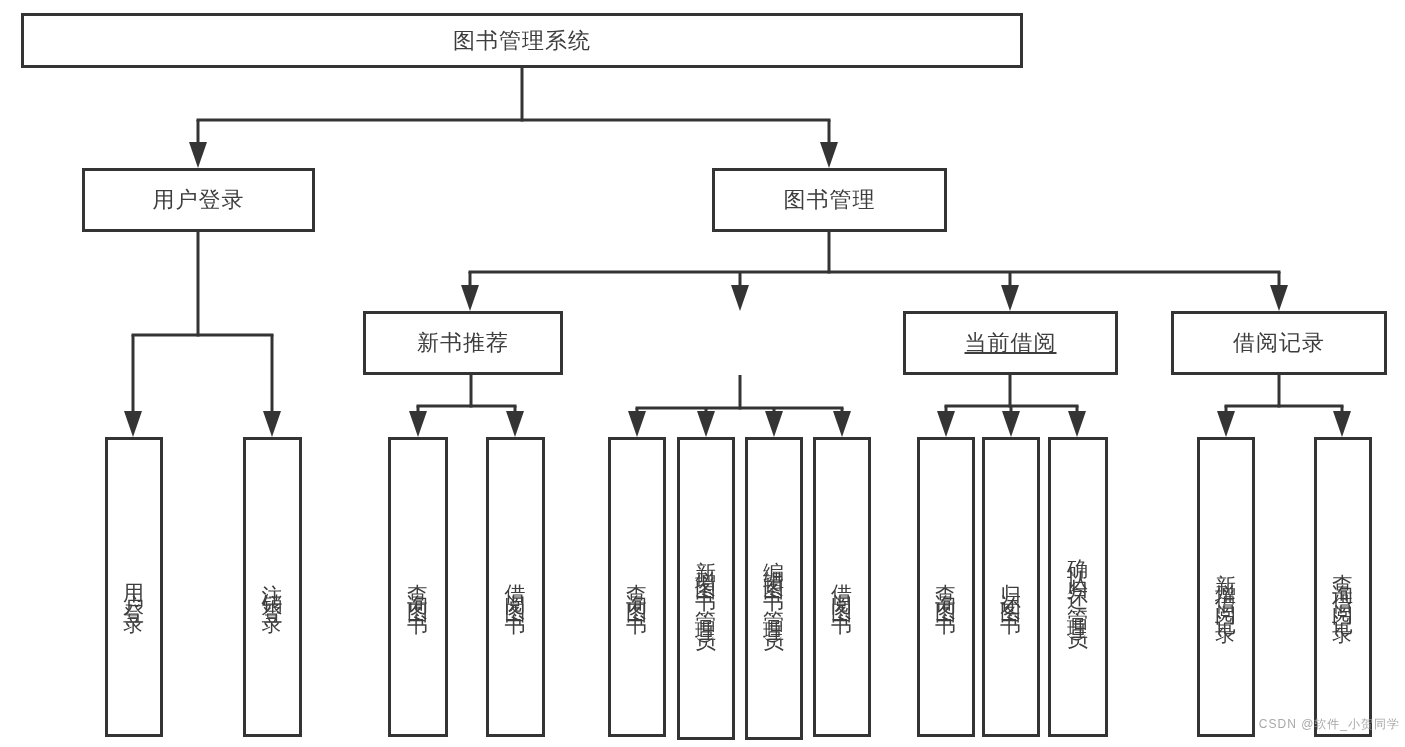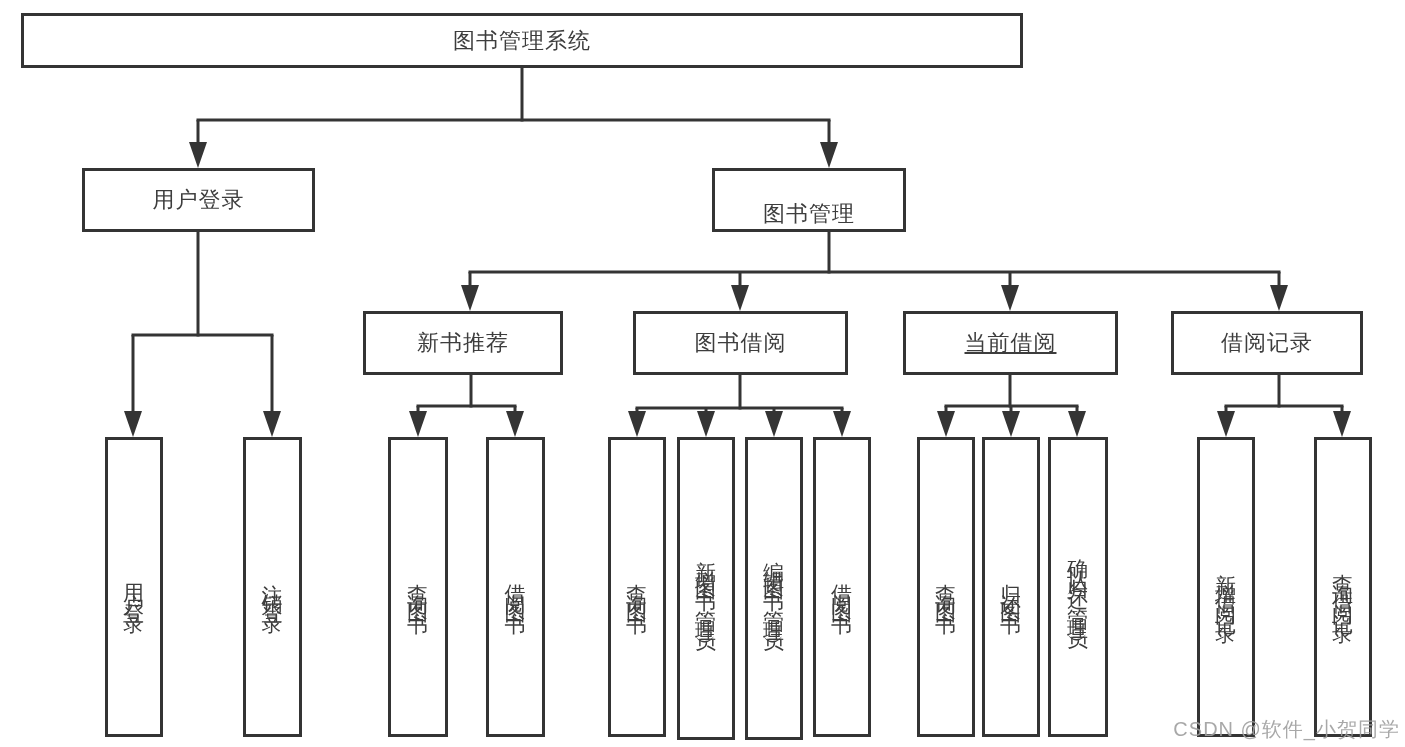--- a/index.html
+++ b/index.html
@@ -43,21 +43,21 @@
     text-orientation: mixed;
     font-size: 21px;
     letter-spacing: 10px;
     line-height: 1;
     white-space: nowrap;
   }
   .watermark {
     position: absolute;
     top: 716px;
     right: 5px;
-    font-size: 20px;
+    font-size: 12px;
     color: rgba(158, 158, 158, 0.9);
     letter-spacing: 1px;
     white-space: nowrap;
     z-index: 5;
   }
   svg line { stroke: #343434; stroke-width: 3; }
   svg polygon { fill: #343434; }
 </style>
 </head>
 <body>
@@ -140,34 +140,31 @@
     </g>
   </svg>
 
   <div class="box h" style="left:21px; top:13px; width:1002px; height:55px;">
     <span>图书管理系统</span>
   </div>
 
   <div class="box h" style="left:82px; top:168px; width:233px; height:64px;">
     <span>用户登录</span>
   </div>
-  <div class="box h" style="left:712px; top:168px; width:194px; height:64px;align-items:flex-end;">
+  <div class="box h" style="left:712px; top:168px; width:235px; height:64px;">
     <span>图书管理</span>
   </div>
 
   <div class="box h" style="left:363px; top:311px; width:200px; height:64px;">
     <span>新书推荐</span>
   </div>
-  <div class="box h" style="left:633px; top:311px; width:215px; height:64px;">
-    <span>图书借阅</span>
-  </div>
   <div class="box h" style="left:903px; top:311px; width:215px; height:64px;text-decoration:underline;">
     <span>当前借阅</span>
   </div>
-  <div class="box h" style="left:1171px; top:311px; width:192px; height:64px;">
+  <div class="box h" style="left:1171px; top:311px; width:216px; height:64px;">
     <span>借阅记录</span>
   </div>
 
   <div class="box v" style="left:105px; top:437px; width:58px; height:300px;">
     <span>用户登录</span>
   </div>
   <div class="box v" style="left:243px; top:437px; width:59px; height:300px;">
     <span>注销登录</span>
   </div>
 

